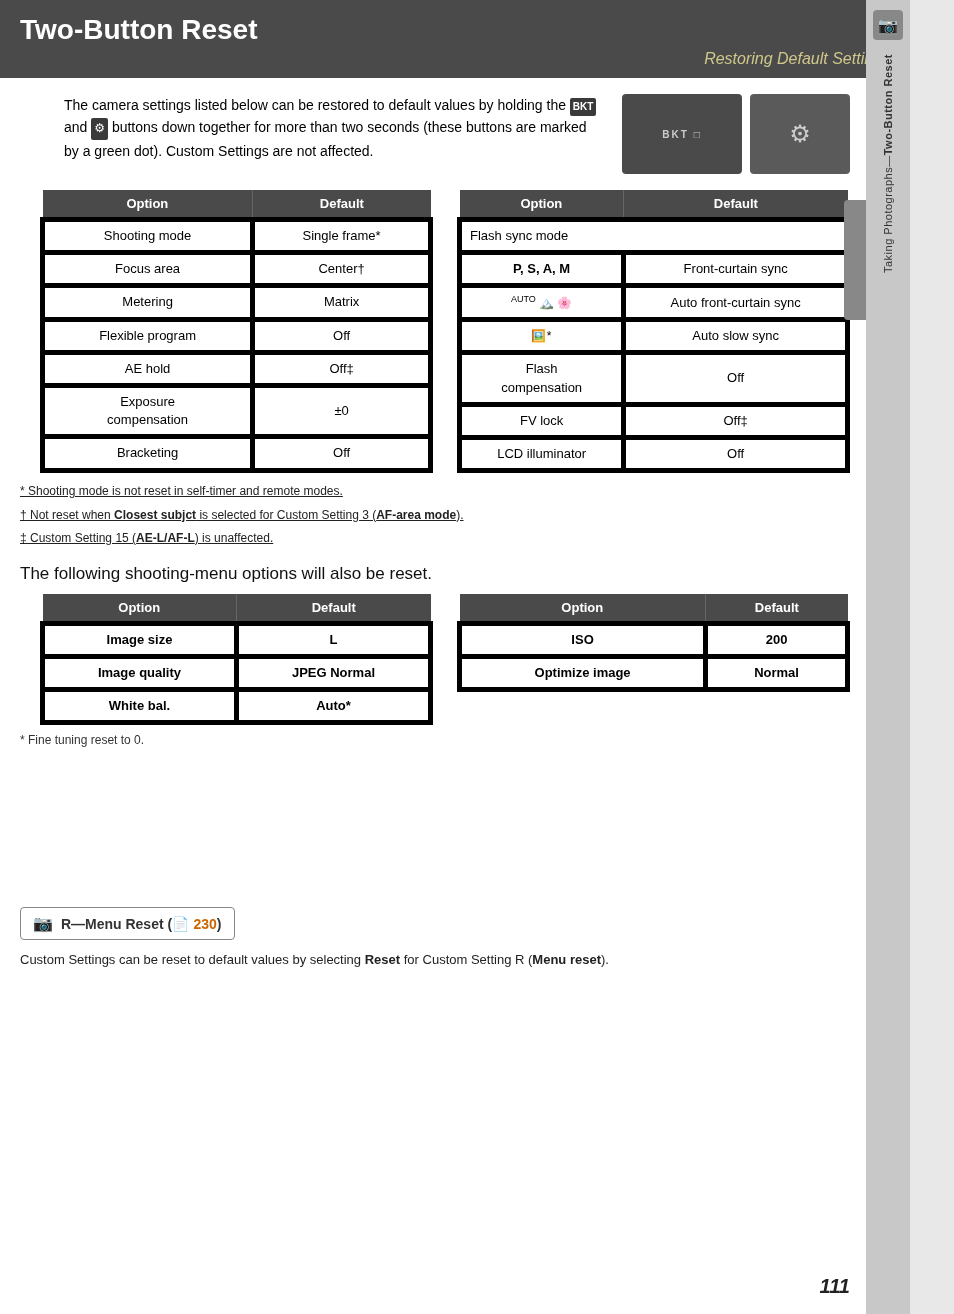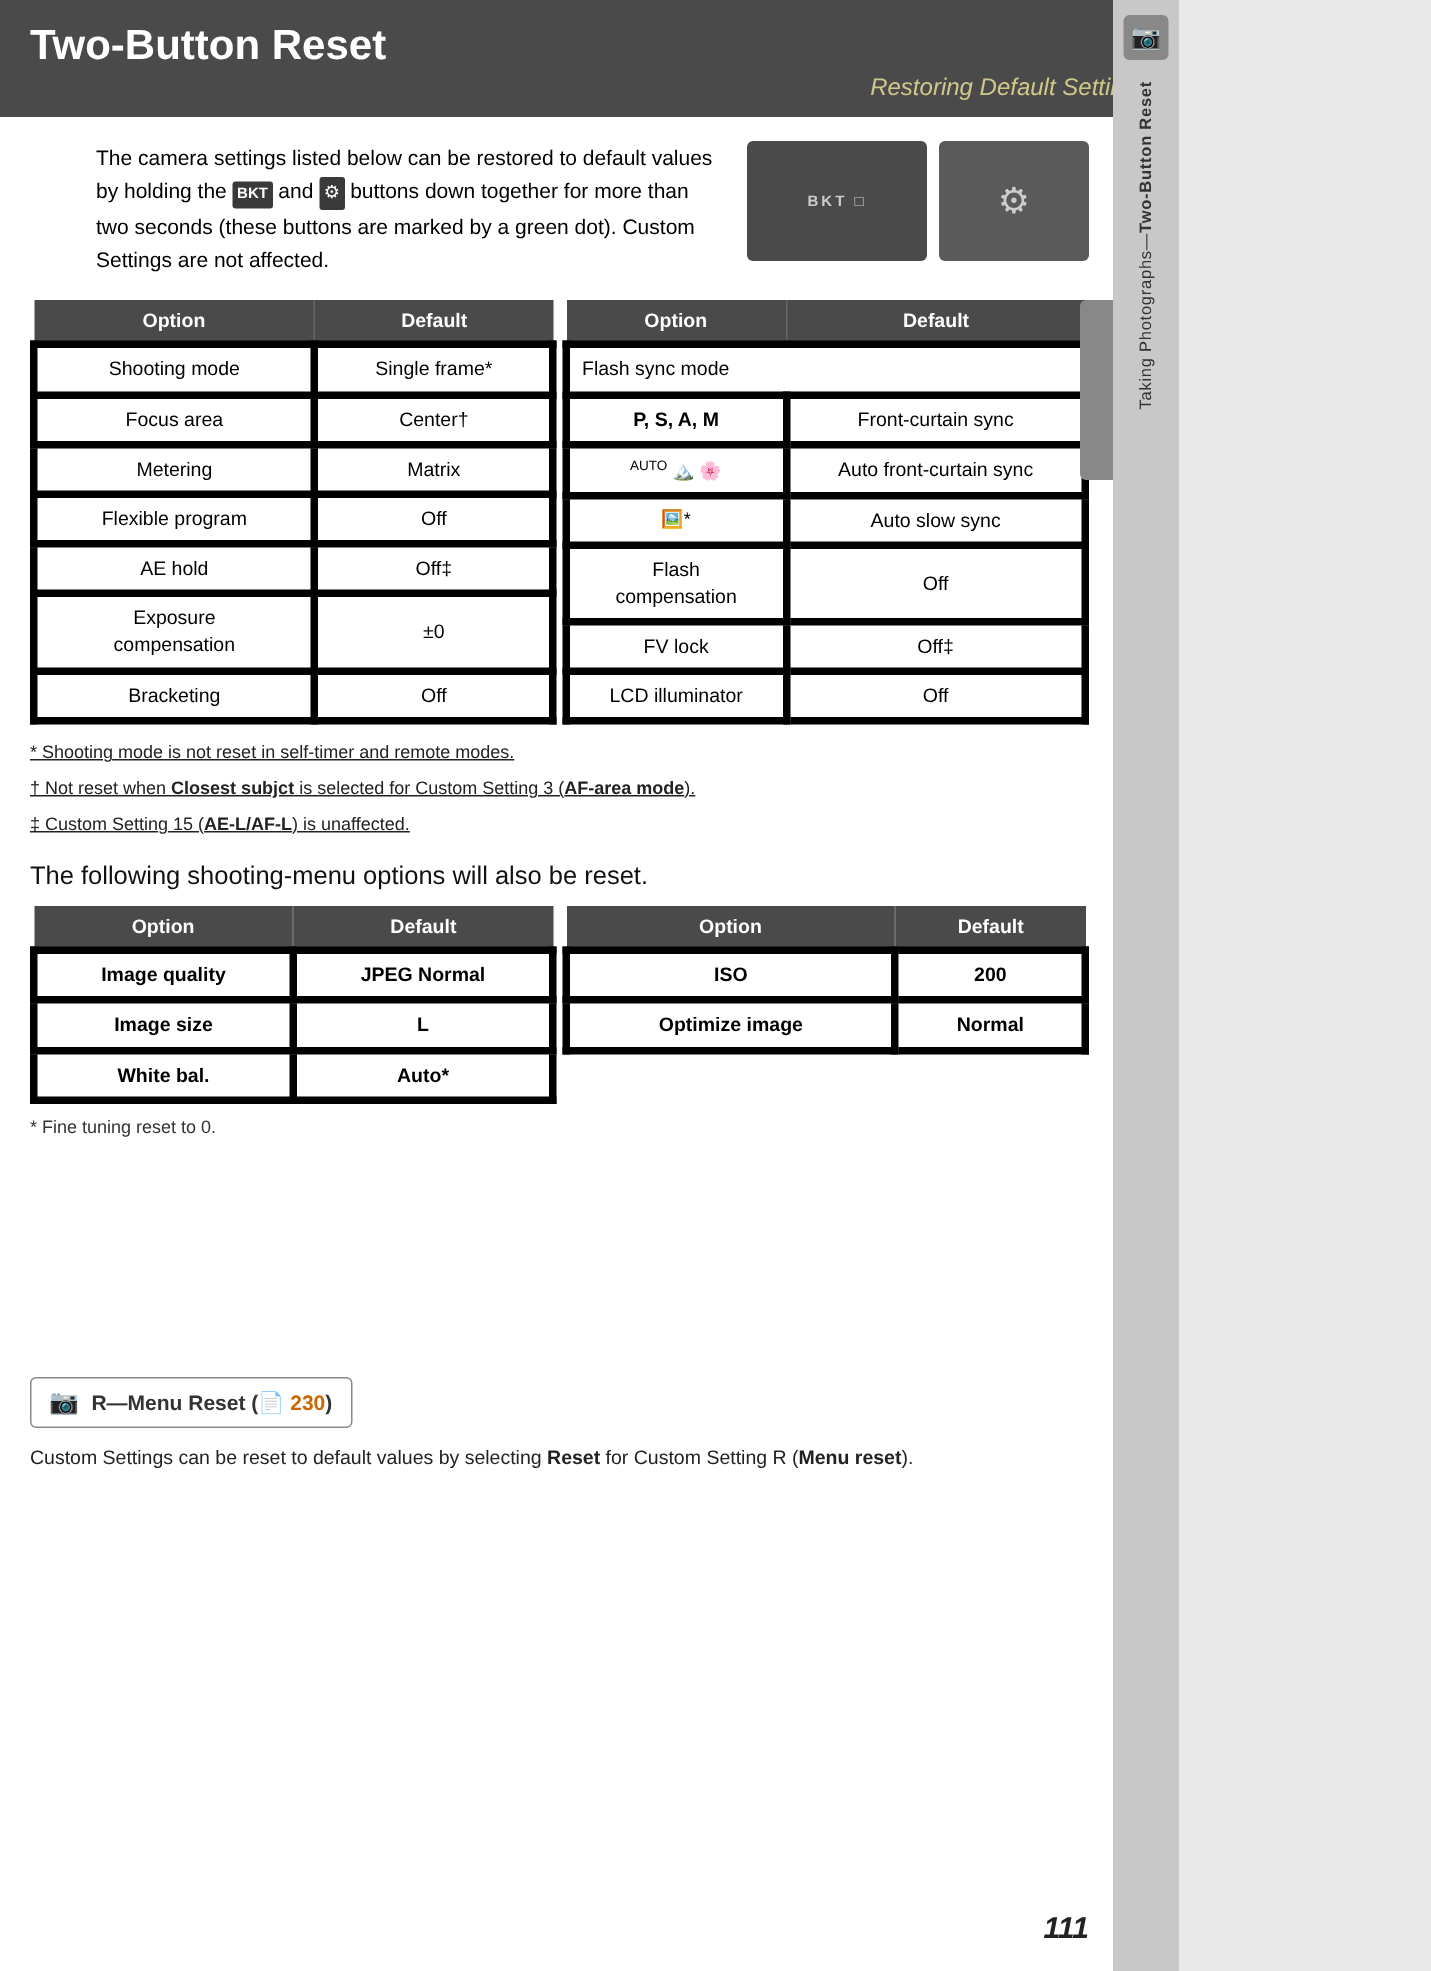--- a/index.html
+++ b/index.html
@@ -5,21 +5,21 @@
     * { box-sizing: border-box; margin: 0; padding: 0; }
     body {
       font-family: Arial, sans-serif;
       font-size: 14px;
       background: #e8e8e8;
       width: 954px;
       min-height: 1314px;
       position: relative;
     }
     .page {
-      width: 786px;
+      width: 910px;
       min-height: 1314px;
       background: #fff;
       position: relative;
       padding: 0 0 20px 0;
     }
     
     .header-bar {
       background: #4a4a4a;
       padding: 14px 20px 10px 20px;
       position: relative;
@@ -140,20 +140,21 @@
     }
 
     
     .tables-row {
       display: flex;
       gap: 4px;
       margin-bottom: 8px;
     }
     .table-half {
       flex: 1;
+      margin-left: 20px;
     }
     table {
       width: 100%;
       border-collapse: collapse;
       font-size: 13px;
     }
     table th {
       background: #4a4a4a;
       color: #fff;
       padding: 6px 10px;
@@ -390,26 +391,26 @@
       <div class="table-half">
         <table>
           <thead>
             <tr>
               <th>Option</th>
               <th>Default</th>
             </tr>
           </thead>
           <tbody>
             <tr>
+              <td class="bold">Image size</td>
+              <td class="bold">L</td>
+            </tr>
+            <tr>
               <td class="bold">Image quality</td>
               <td class="bold">JPEG Normal</td>
-            </tr>
-            <tr>
-              <td class="bold">Image size</td>
-              <td class="bold">L</td>
             </tr>
             <tr>
               <td class="bold">White bal.</td>
               <td class="bold">Auto*</td>
             </tr>
           </tbody>
         </table>
       </div>
 
       <div class="table-half">

